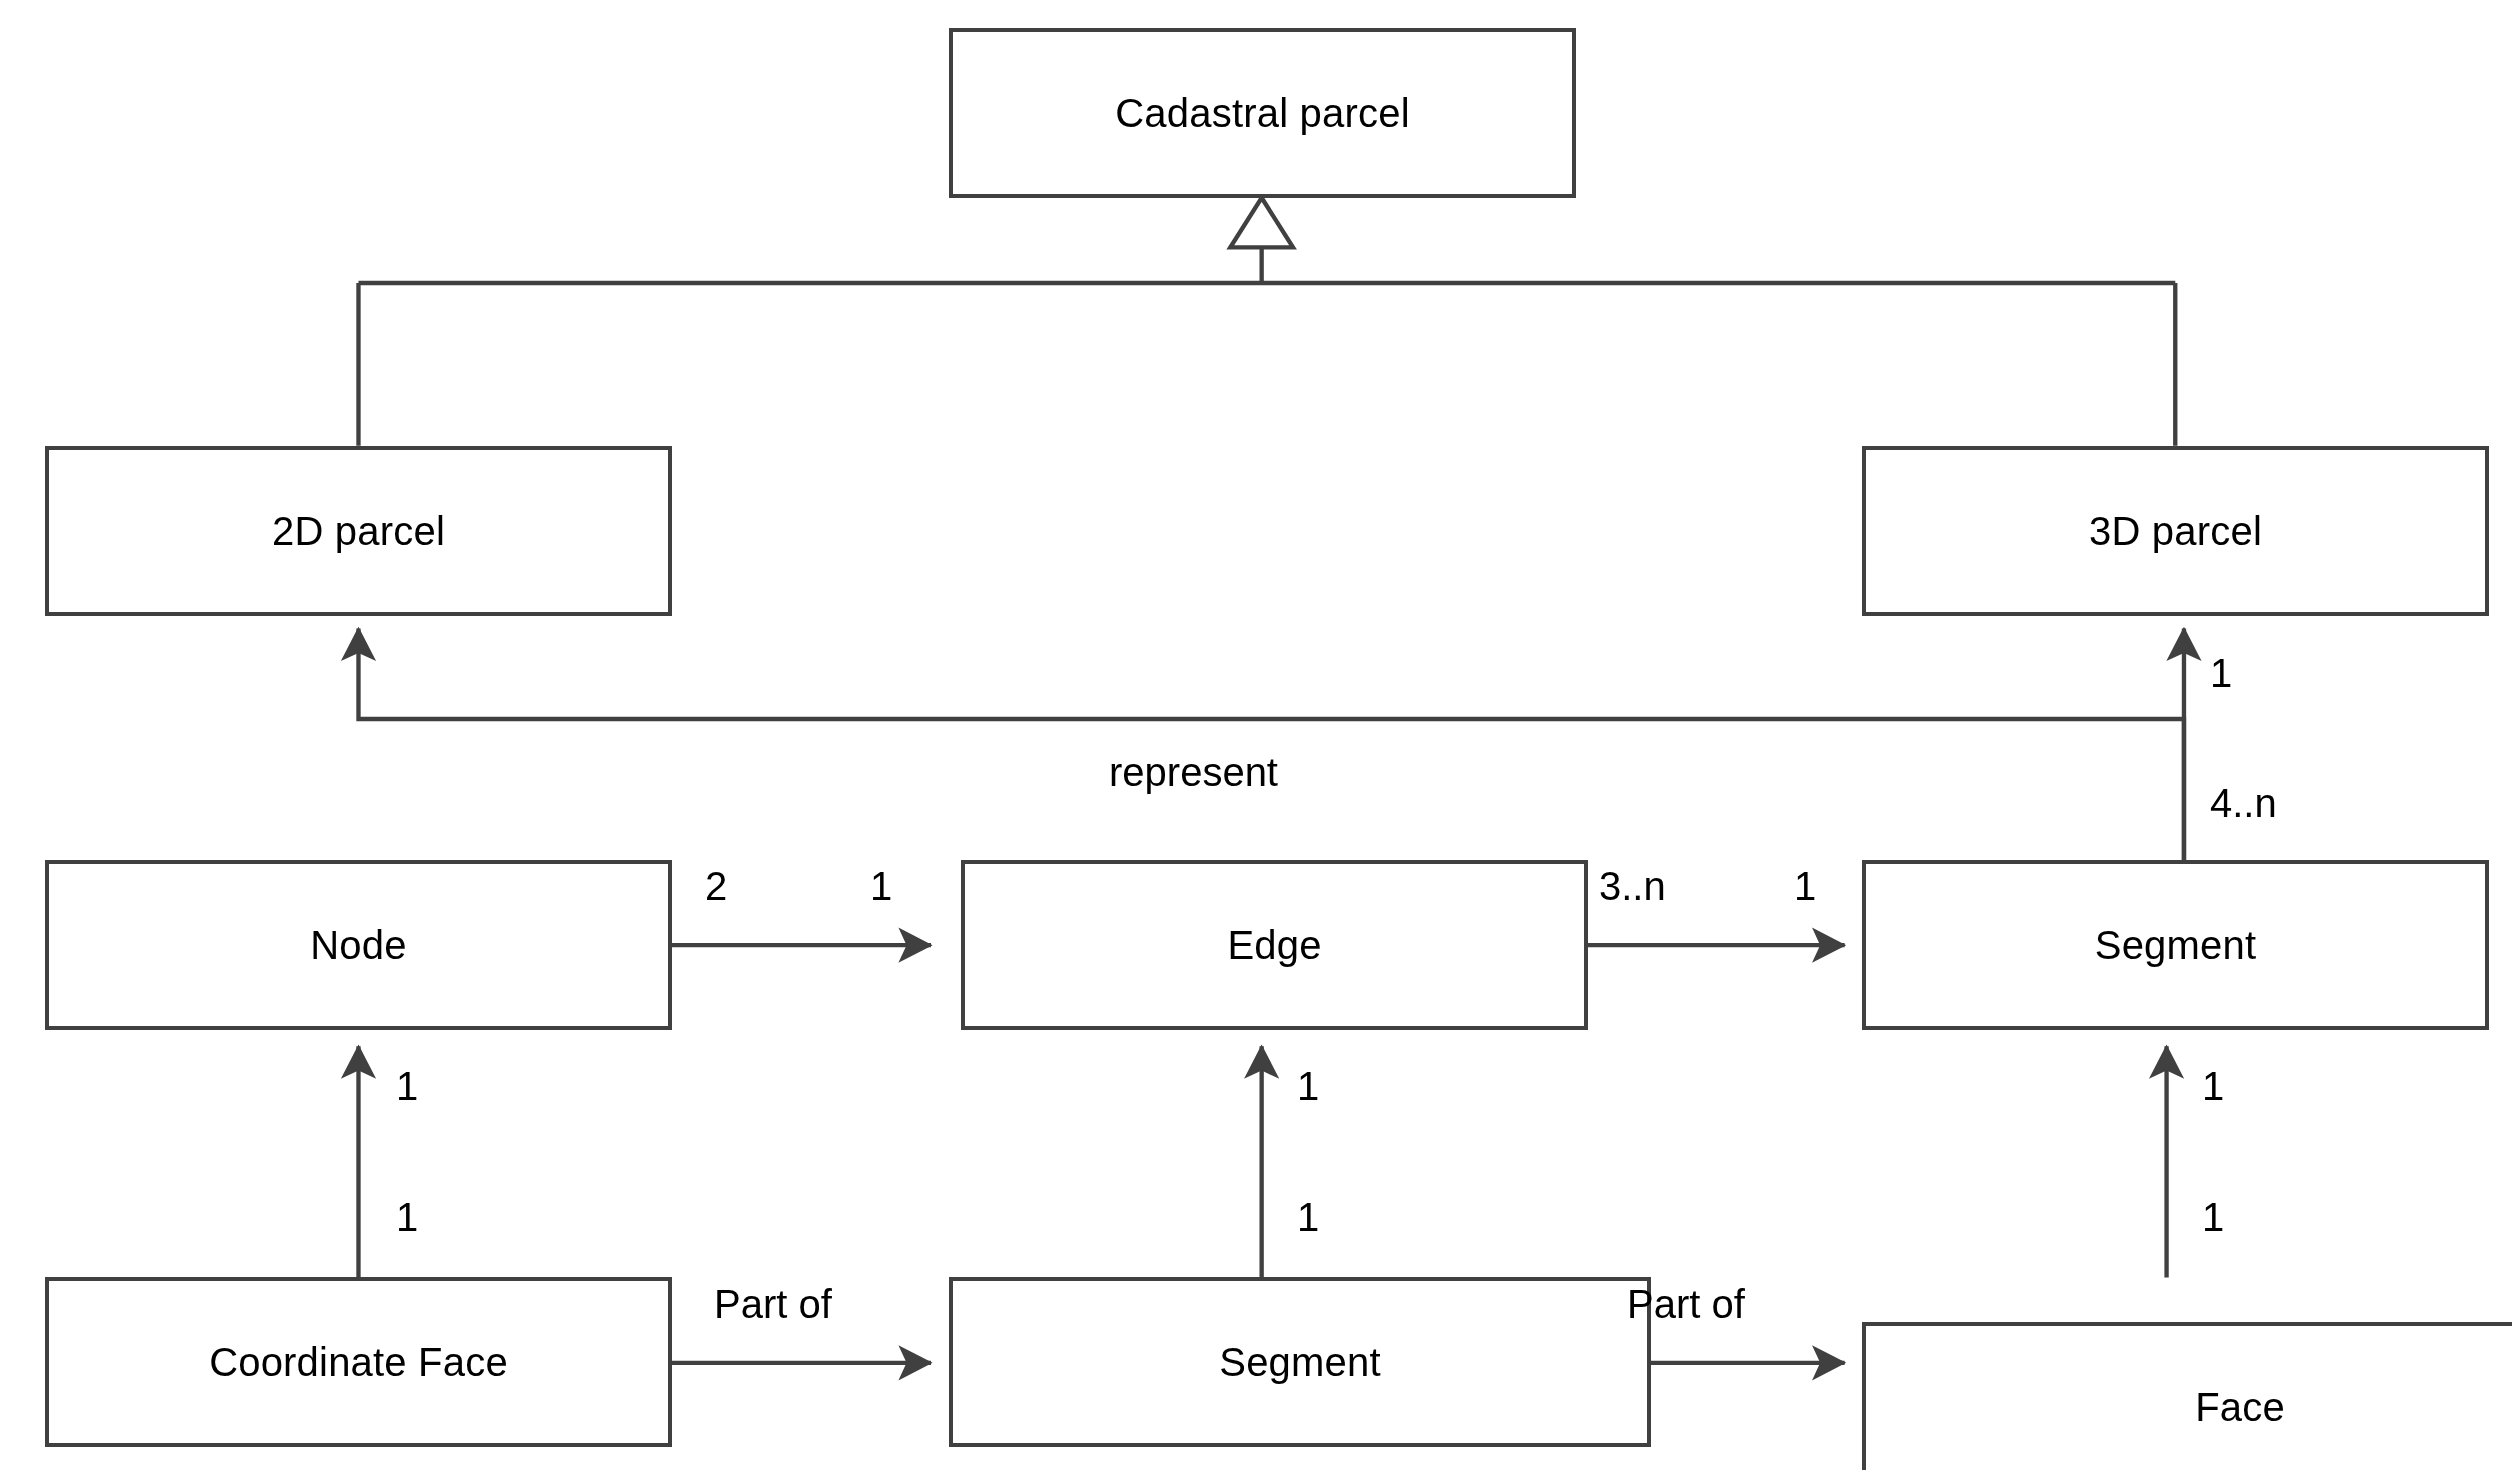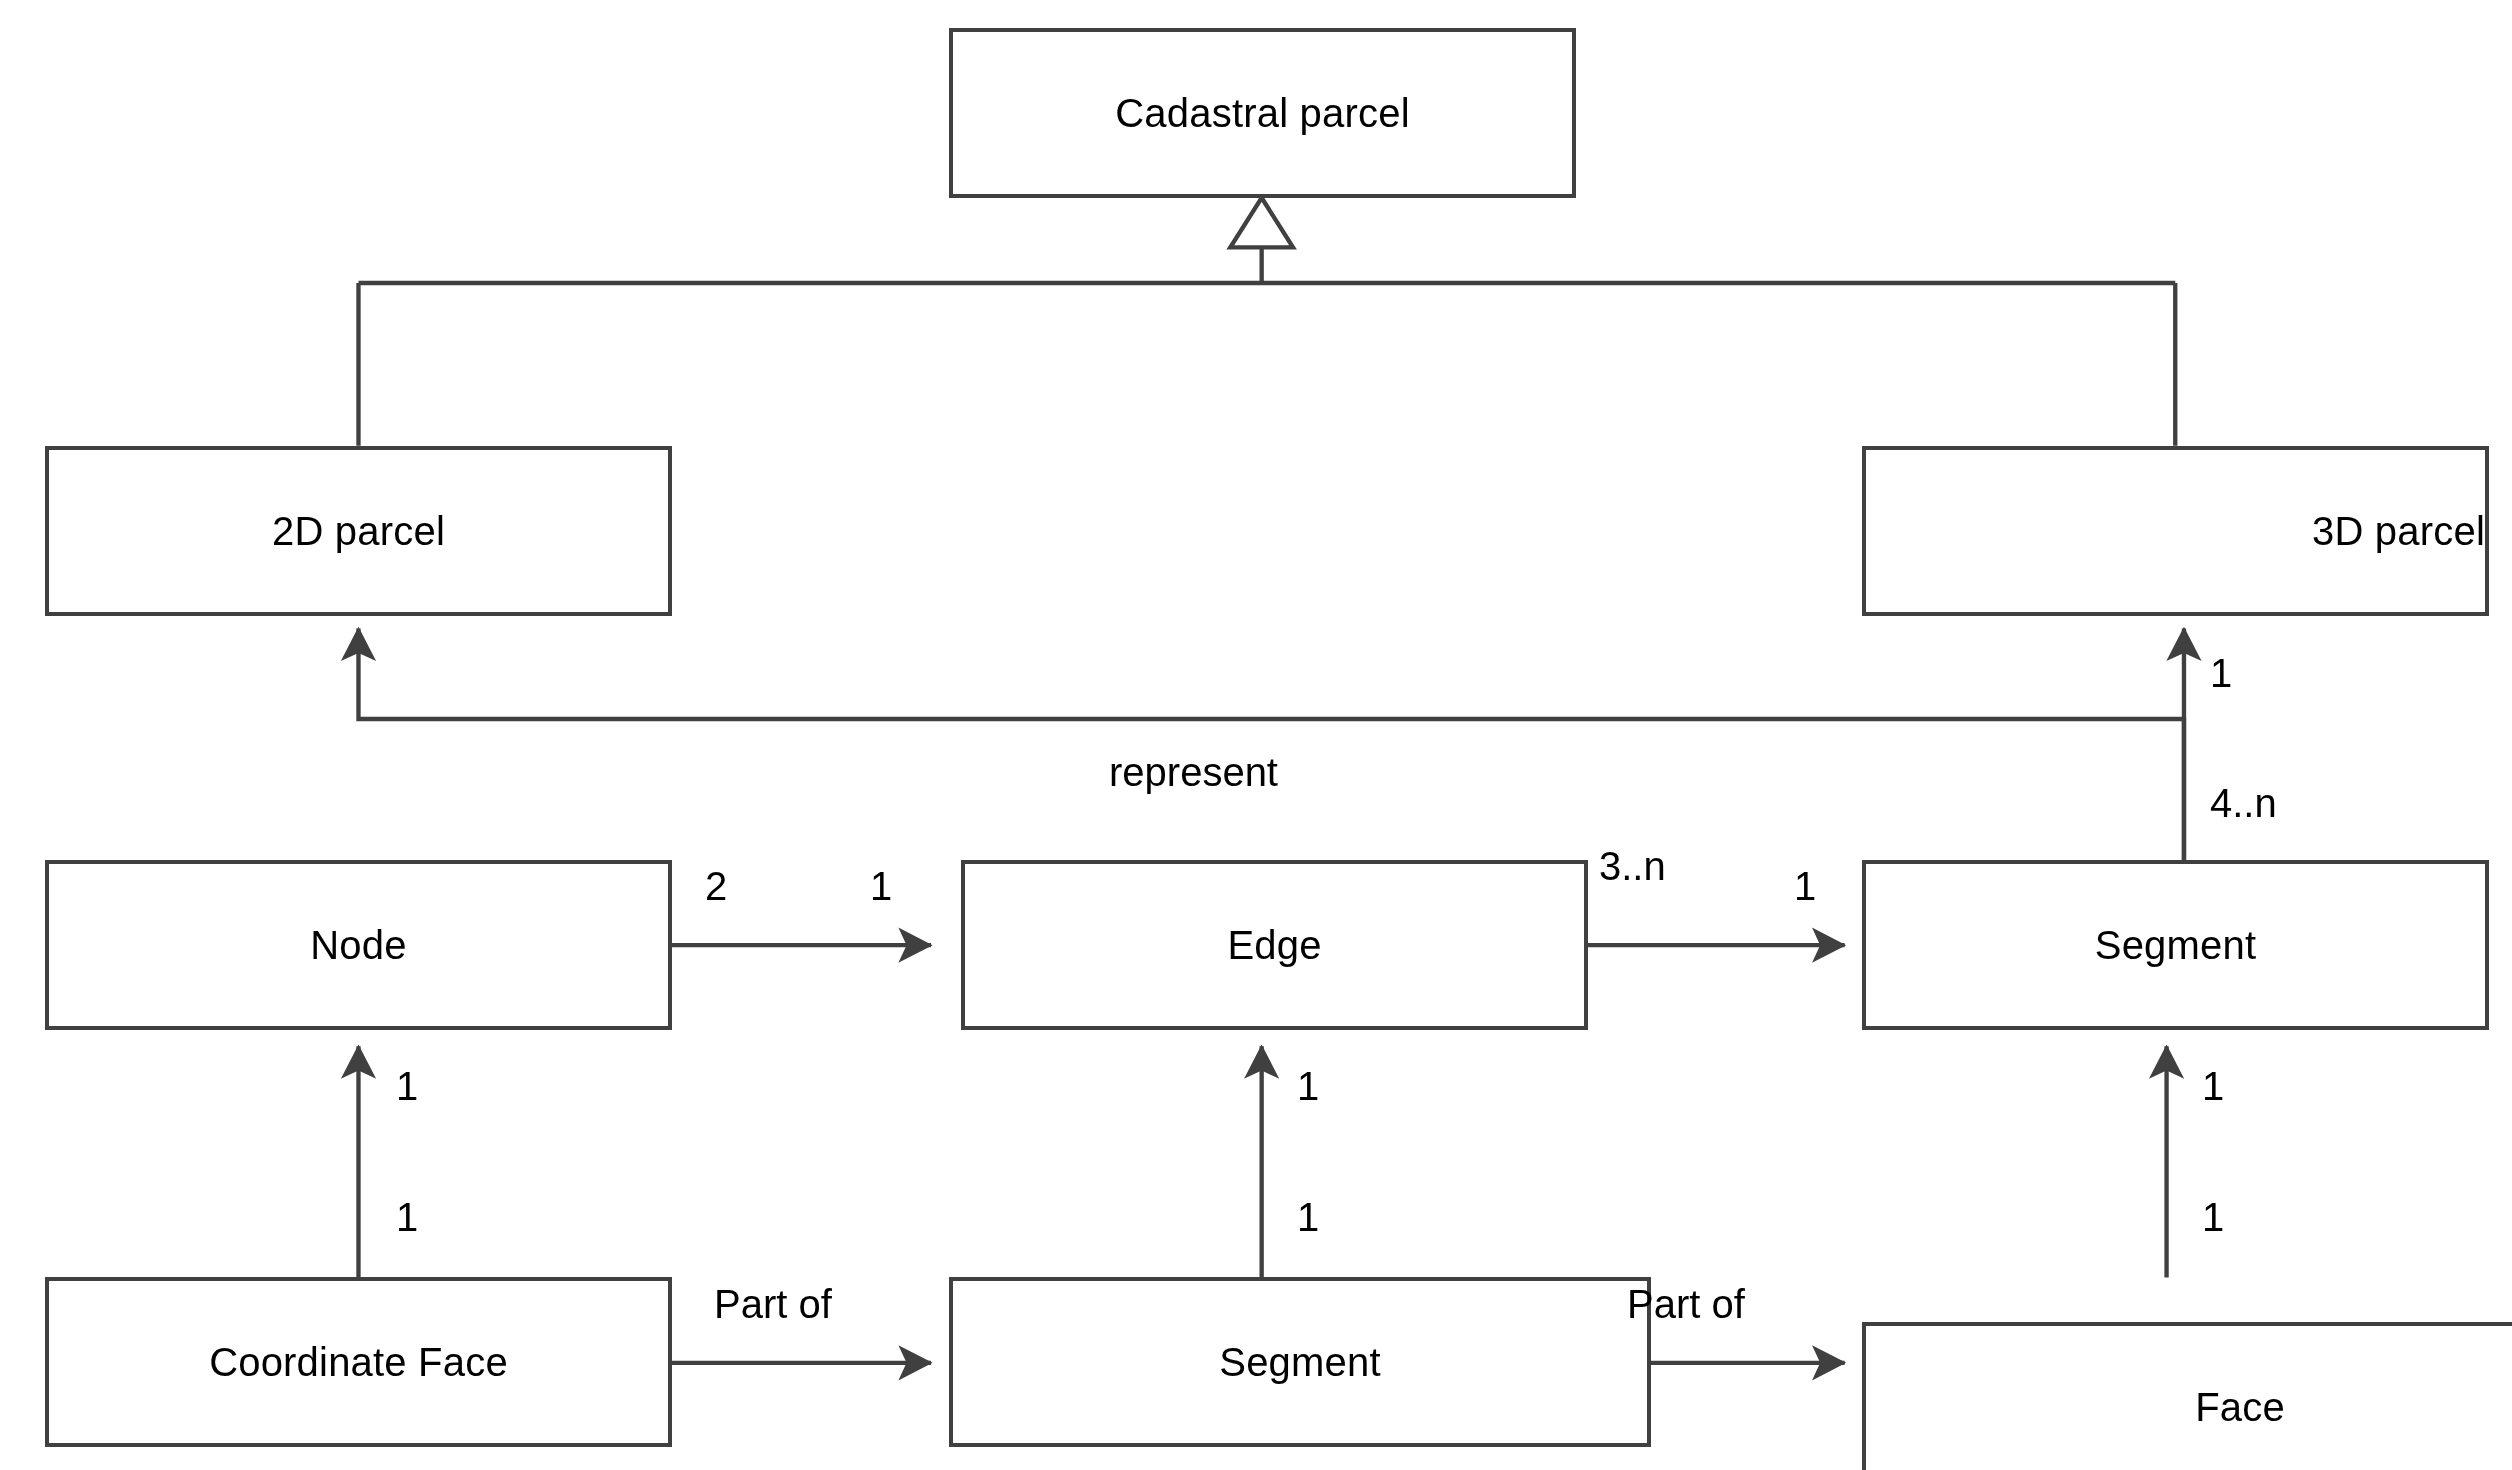--- a/index.html
+++ b/index.html
@@ -91,21 +91,21 @@
   </svg>
 
   <div class="node-box" style="left:949px; top:28px; width:627px; height:170px;">
     <span class="node-label">Cadastral parcel</span>
   </div>
 
   <div class="node-box" style="left:45px; top:446px; width:627px; height:170px;">
     <span class="node-label">2D parcel</span>
   </div>
 
-  <div class="node-box" style="left:1862px; top:446px; width:627px; height:170px;justify-content:flex-end;">
+  <div class="node-box" style="left:1862px; top:446px; width:627px; height:170px;">
     <span class="node-label">3D parcel</span>
   </div>
 
   <div class="node-box" style="left:45px; top:860px; width:627px; height:170px;">
     <span class="node-label">Node</span>
   </div>
 
   <div class="node-box" style="left:949px; top:860px; width:627px; height:170px;margin-left:12px;">
     <span class="node-label">Edge</span>
   </div>
@@ -129,21 +129,21 @@
   <span class="edge-label" style="left:1109px; top:719px;margin-top:33px;">represent</span>
 
   <span class="edge-label" style="left:2210px; top:653px;">1</span>
 
   <span class="edge-label" style="left:2210px; top:783px;">4..n</span>
 
   <span class="edge-label" style="left:705px; top:866px;">2</span>
 
   <span class="edge-label" style="left:870px; top:866px;">1</span>
 
-  <span class="edge-label" style="left:1599px; top:846px;">3..n</span>
+  <span class="edge-label" style="left:1599px; top:866px;">3..n</span>
 
   <span class="edge-label" style="left:1794px; top:866px;">1</span>
 
   <span class="edge-label" style="left:396px; top:1066px;">1</span>
 
   <span class="edge-label" style="left:396px; top:1197px;">1</span>
 
   <span class="edge-label" style="left:1297px; top:1066px;">1</span>
 
   <span class="edge-label" style="left:1297px; top:1197px;">1</span>

